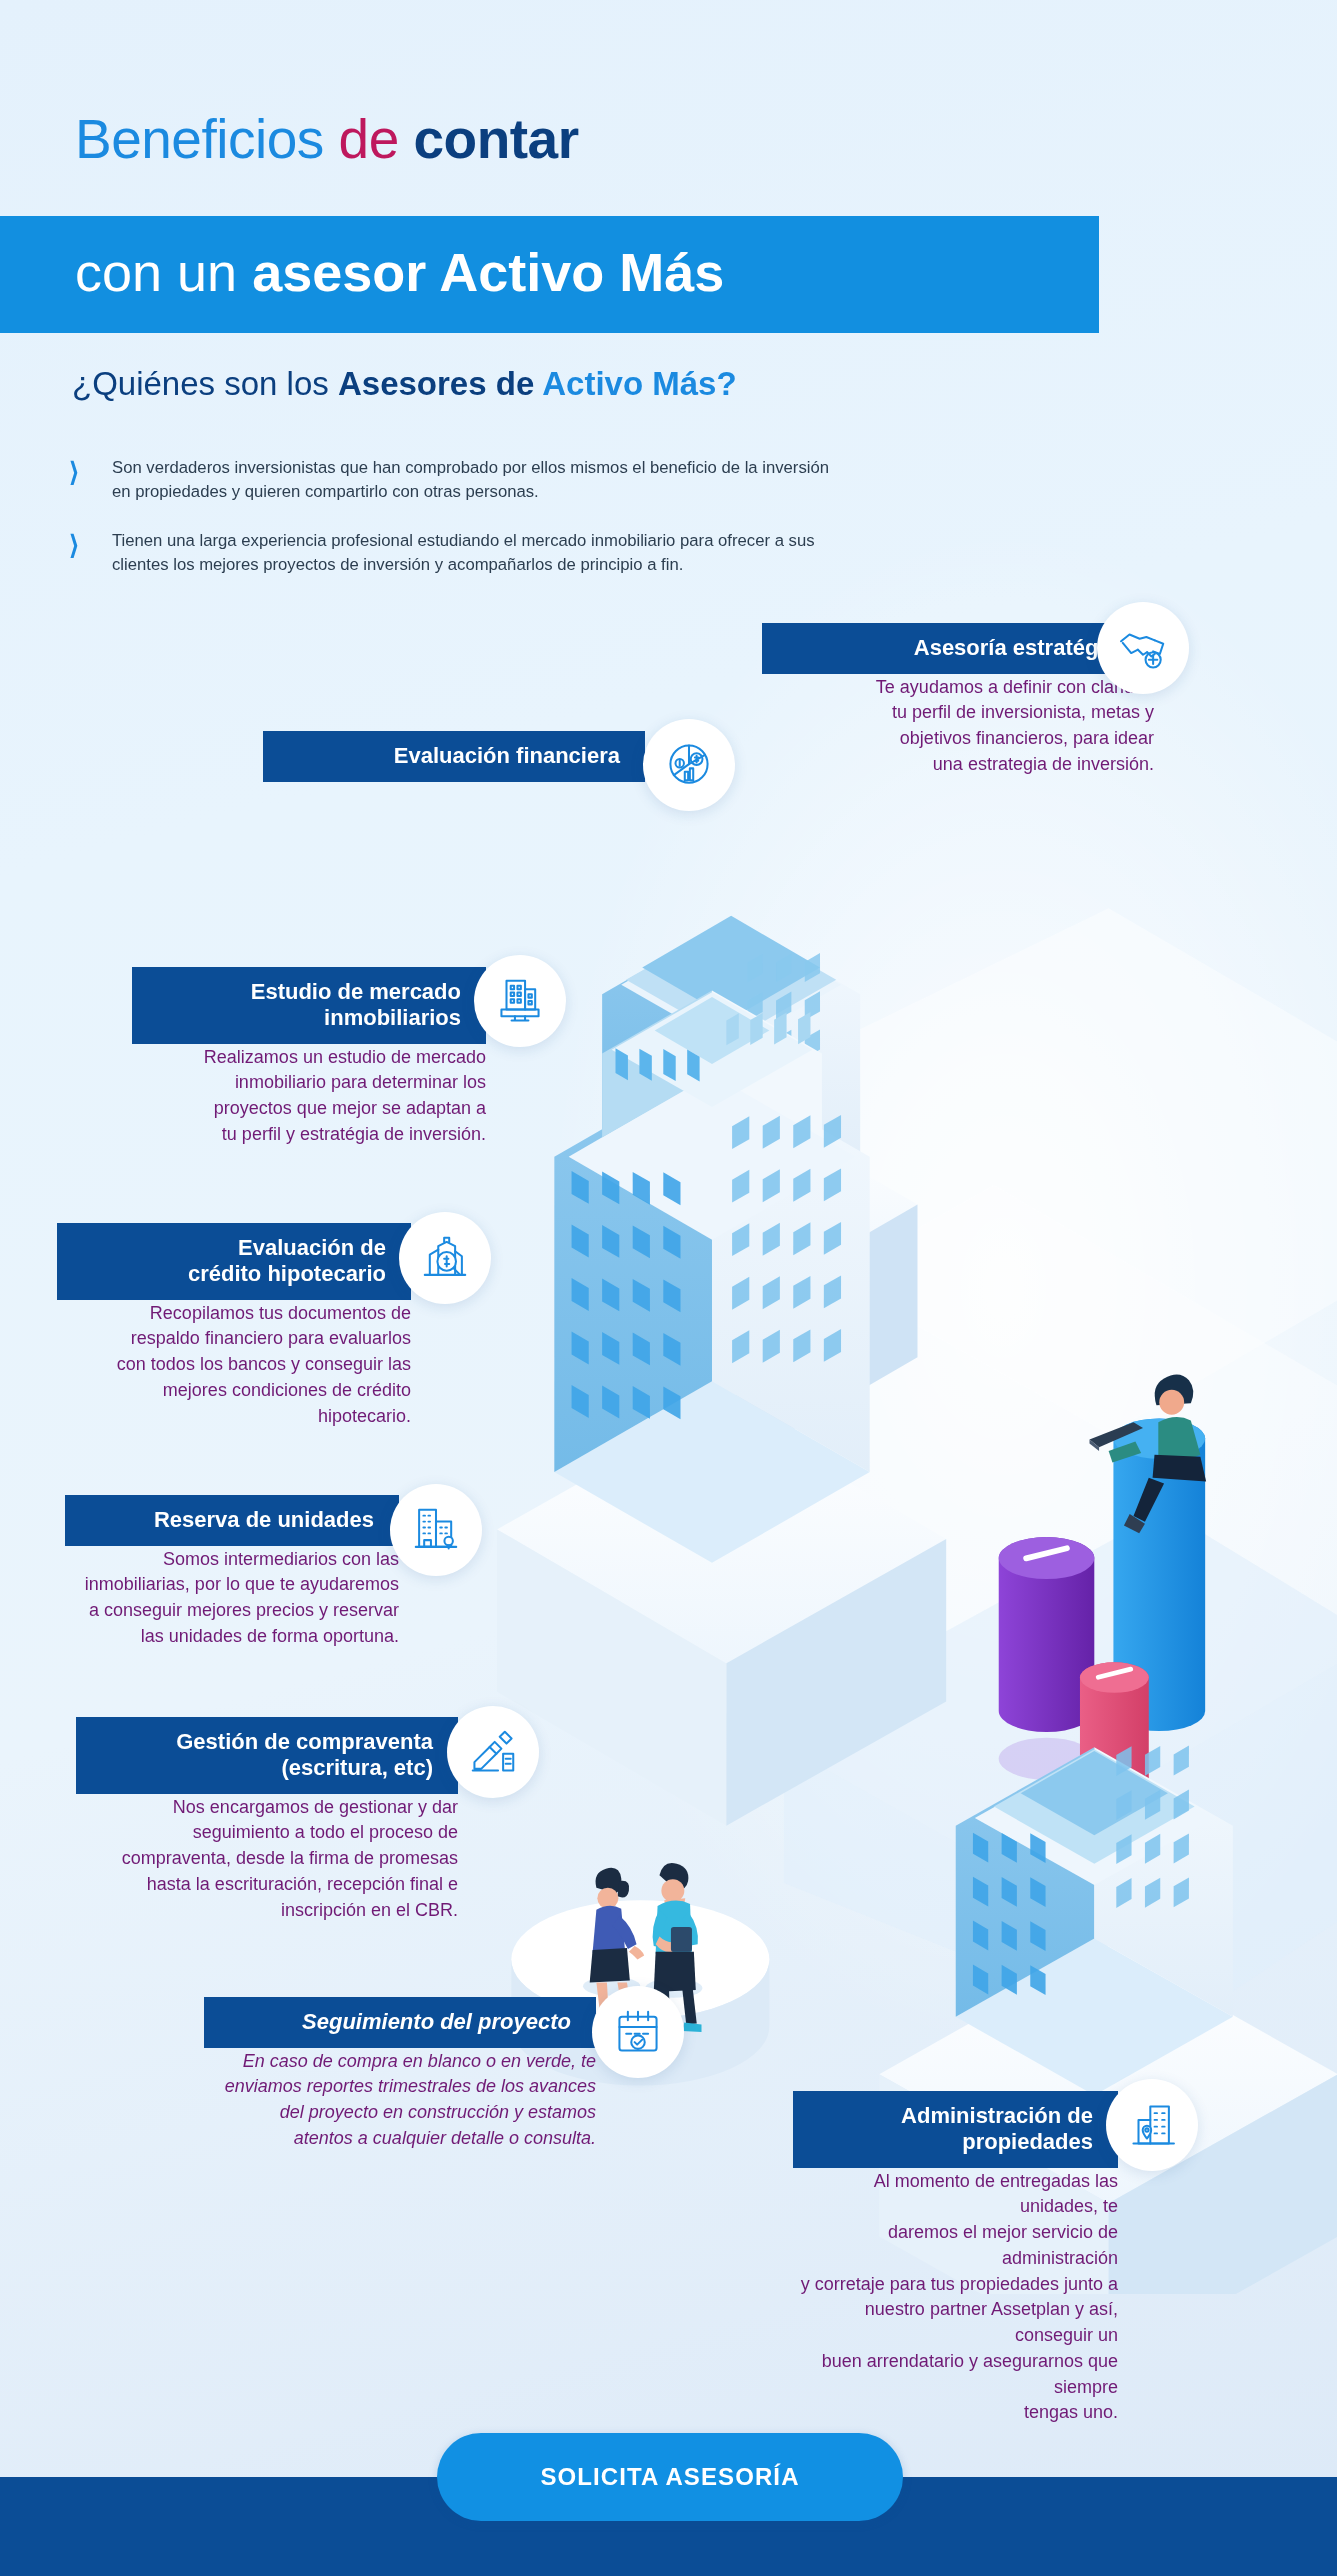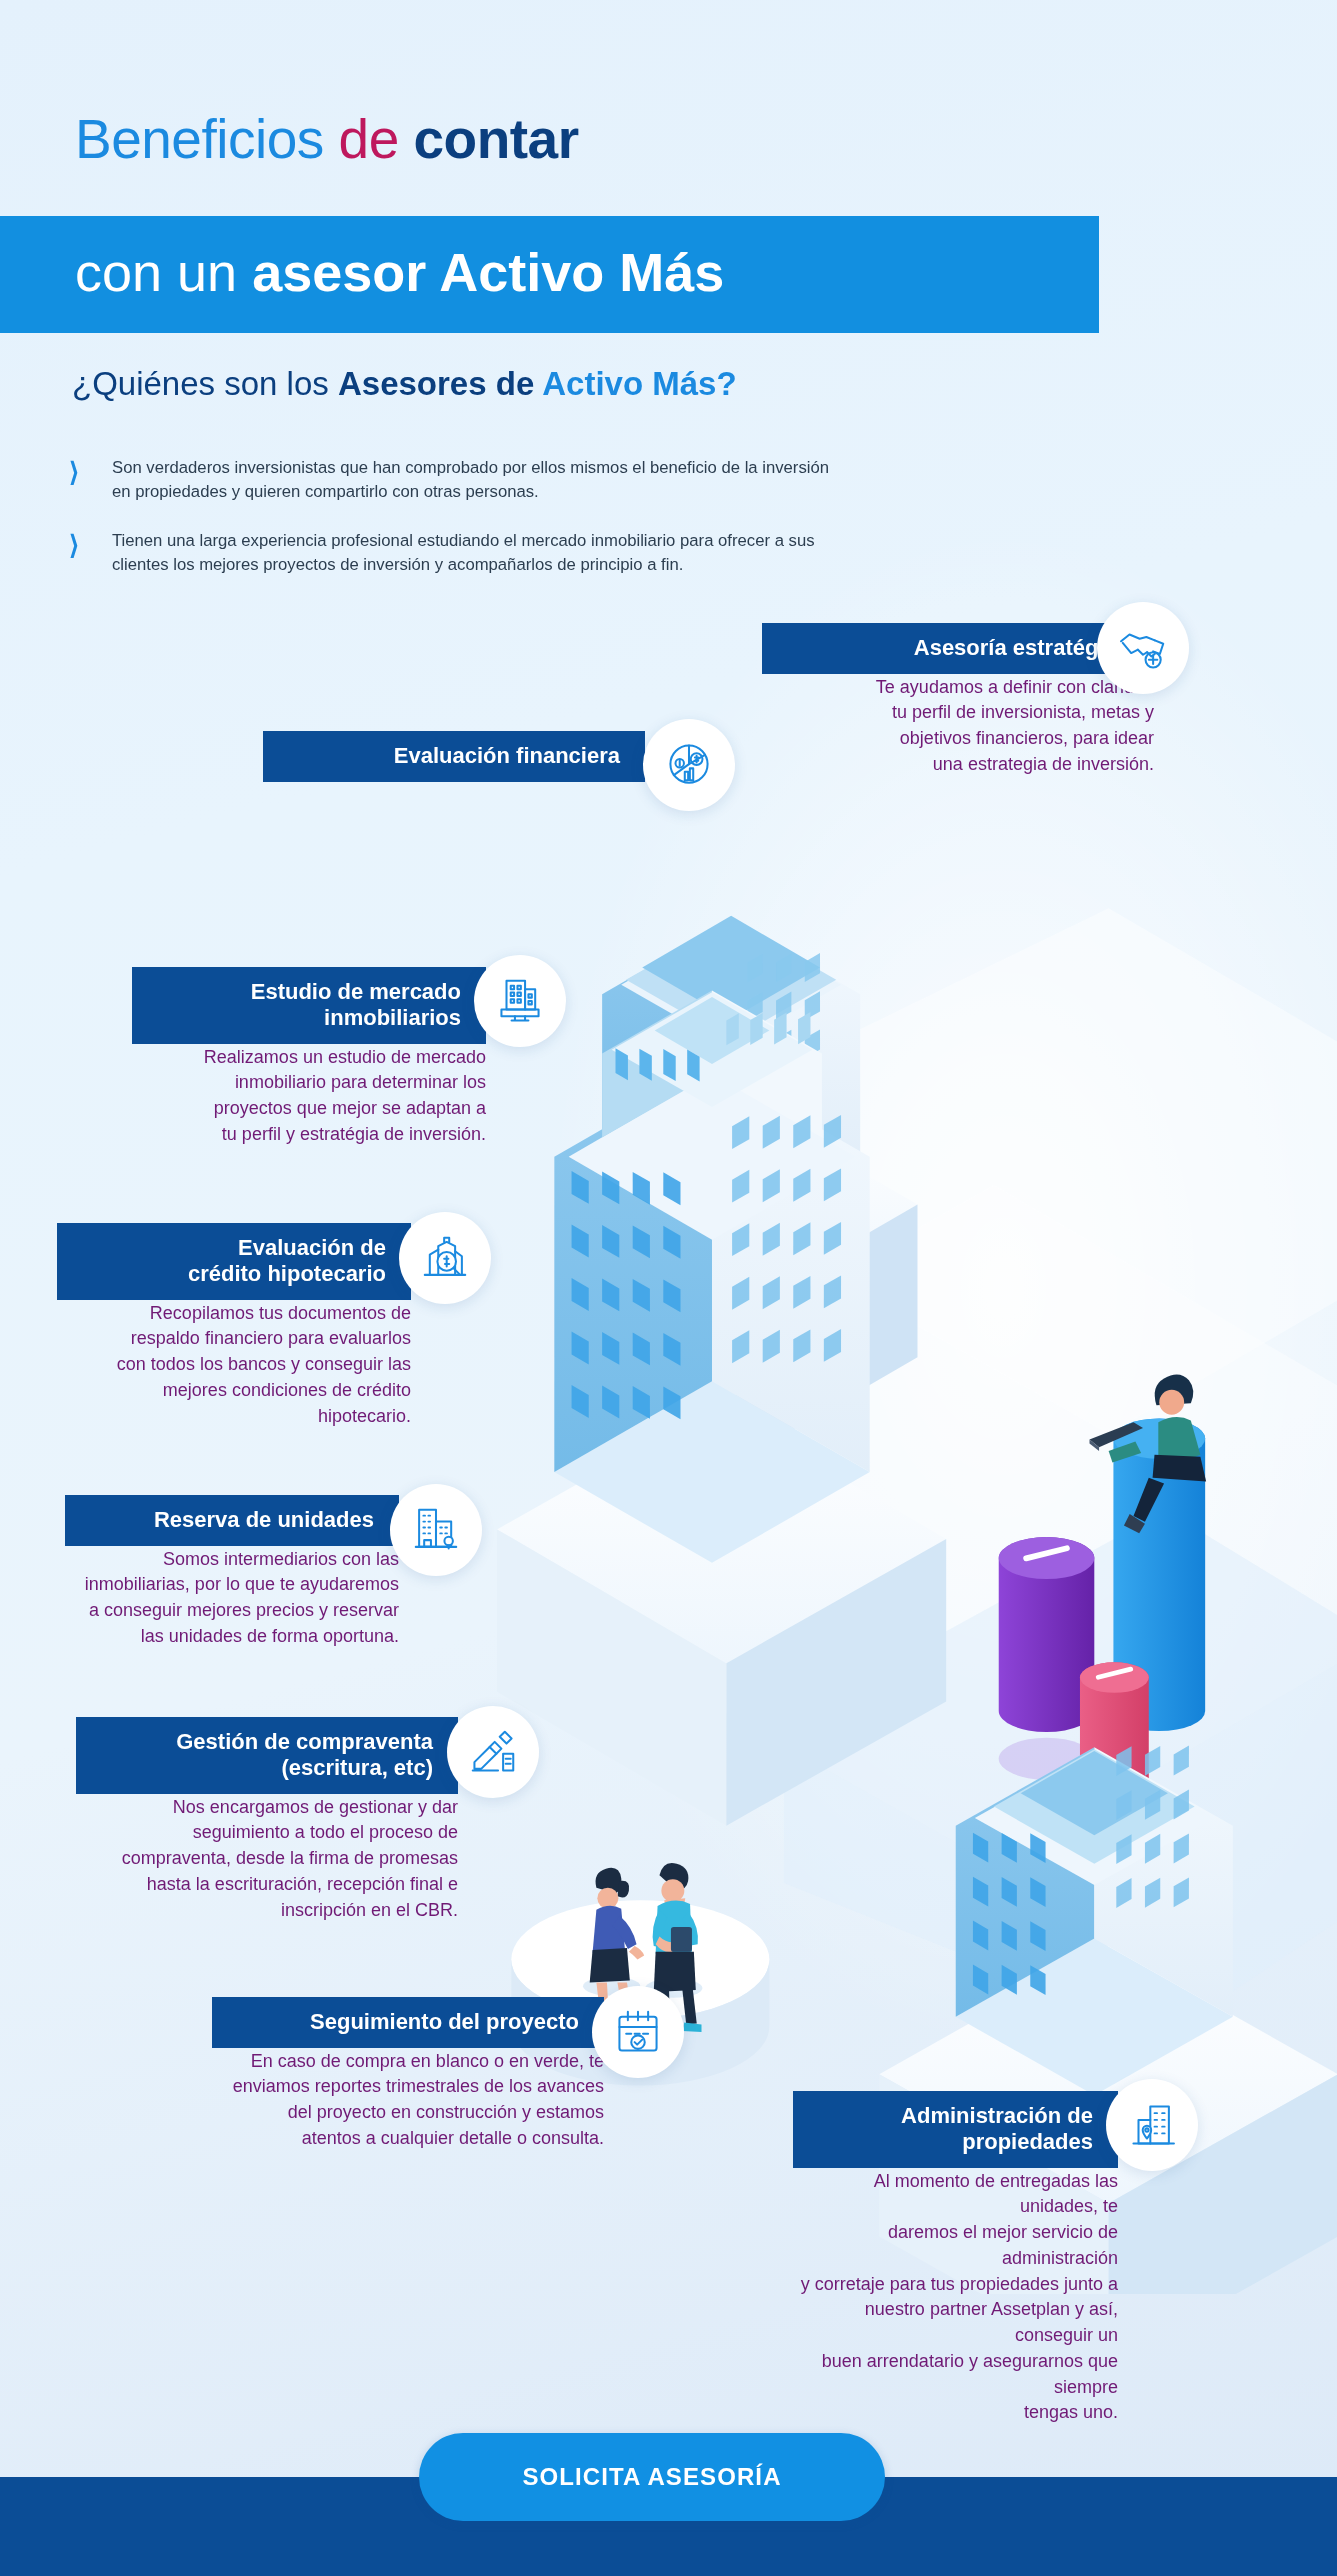--- a/index.html
+++ b/index.html
@@ -110,32 +110,32 @@
   #svc-evaluacion-fin      { top: 731px;  left: 263px;  width: 382px; }
   #badge-evaluacion-fin    { top: 719px;  left: 643px; }
   #svc-estudio             { top: 967px; left: 132px;  width: 354px; }
   #badge-estudio           { top: 955px; left: 474px; }
   #svc-credito             { top: 1223px; left: 57px;   width: 354px; }
   #badge-credito           { top: 1212px; left: 399px; }
   #svc-reserva             { top: 1495px; left: 65px;   width: 334px; }
   #badge-reserva           { top: 1484px; left: 390px; }
   #svc-compraventa         { top: 1717px; left: 76px;   width: 382px; }
   #badge-compraventa       { top: 1706px; left: 447px; }
-  #svc-seguimiento         { top: 1997px; left: 212px;  width: 392px; }
+  #svc-seguimiento         { top: 1997px; left: 204px;  width: 392px; font-style: italic; }
   #badge-seguimiento       { top: 1986px; left: 592px; }
   #svc-administracion      { top: 2091px; left: 793px;  width: 325px; }
   #badge-administracion    { top: 2079px; left: 1106px; }
 
   
   #footer-band {
     position: absolute; left: 0; bottom: 0; width: 1338px; height: 99px;
     background: #0b4d96; z-index: 3;
   }
   #cta-button {
-    position: absolute; left: 419px; bottom: 55px;
+    position: absolute; left: 437px; bottom: 55px;
     width: 466px; height: 88px; border-radius: 44px;
     background: #1190e3; border: none; cursor: pointer;
     color: #ffffff; font-family: "Liberation Sans", sans-serif;
     font-size: 24px; font-weight: 700; letter-spacing: 1.1px;
     z-index: 7;
     box-shadow: 0 1.9px 9.6px rgba(11,77,150,.18);
   }
 </style>
 </head>
 <body>

